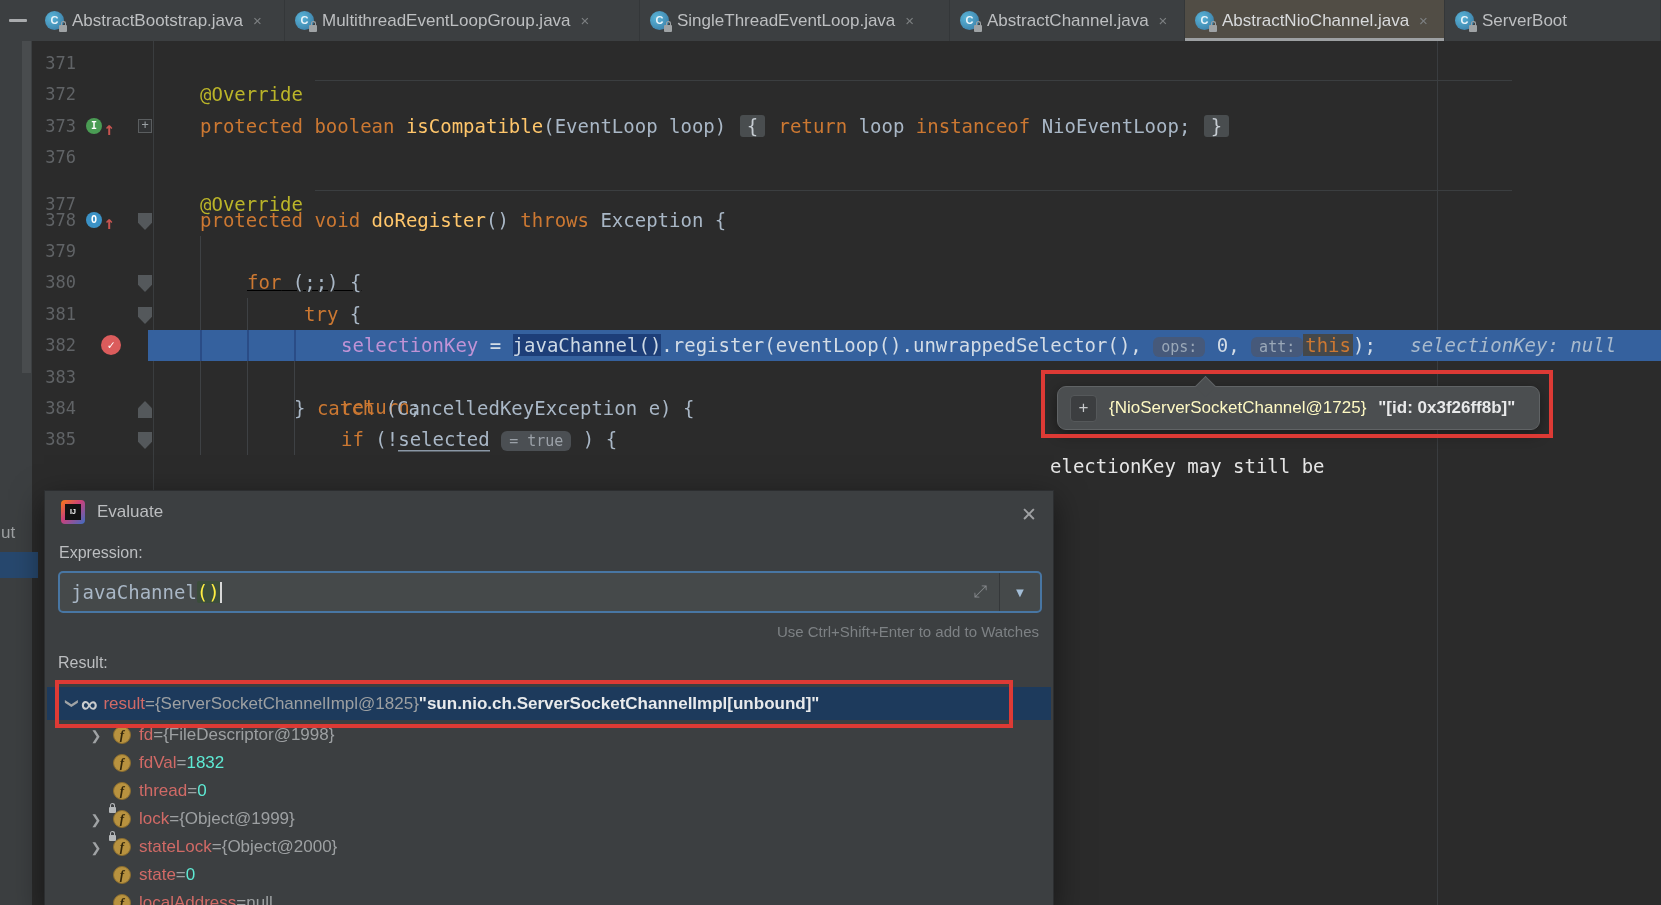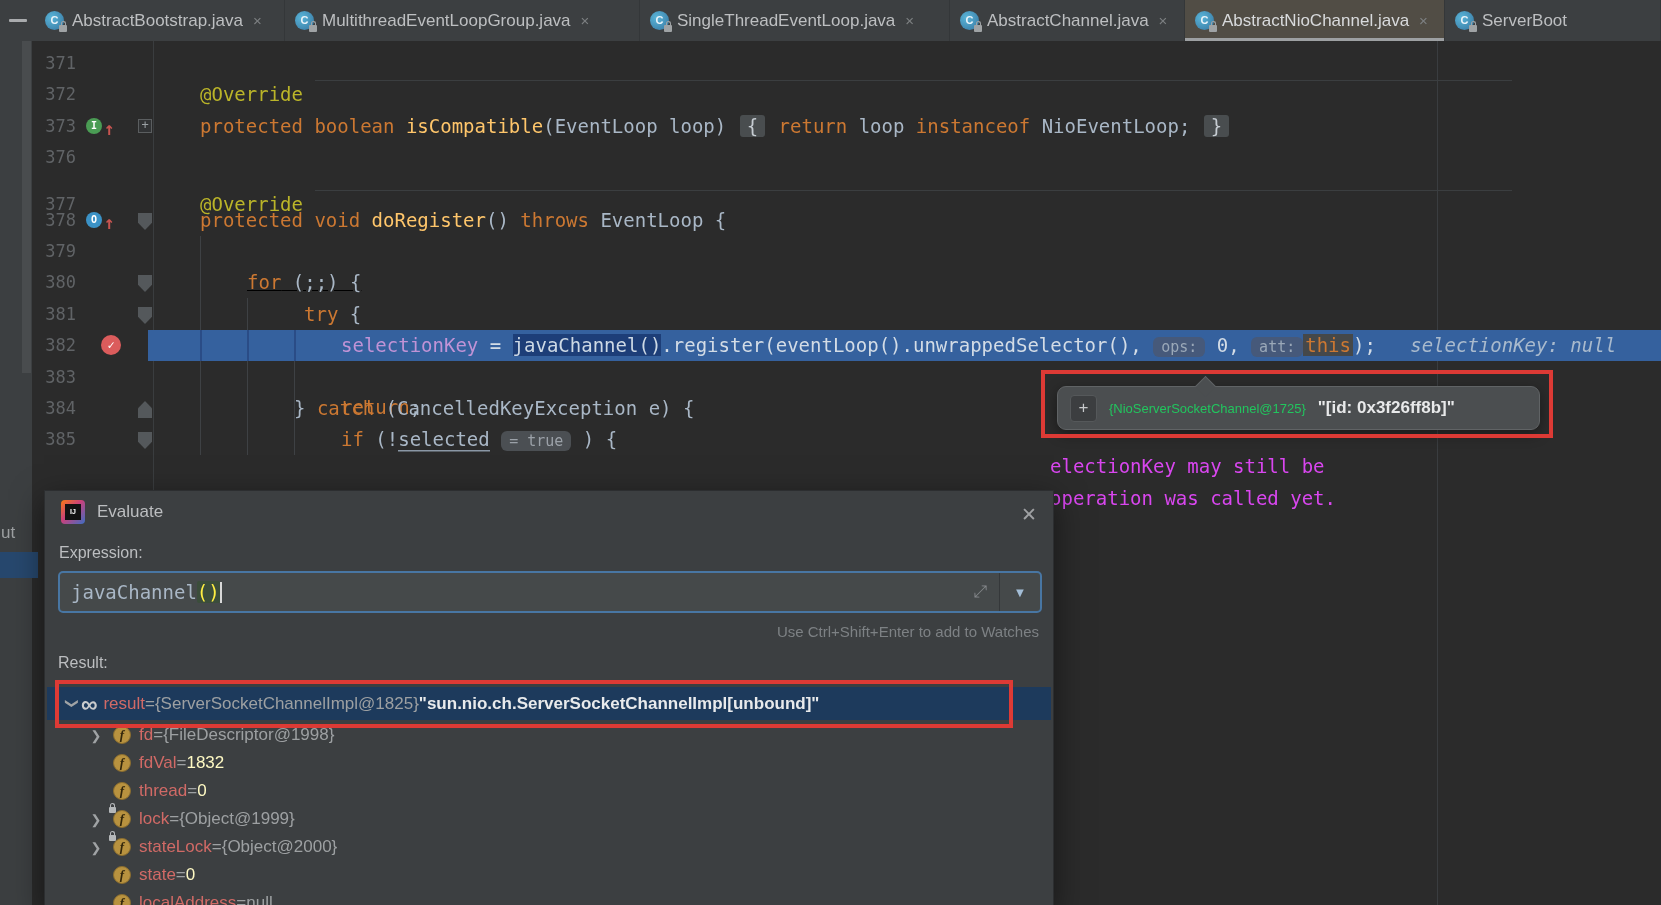--- a/index.html
+++ b/index.html
@@ -52,31 +52,31 @@
        font-size:10px;font-weight:bold;line-height:16px;text-align:center;}
   .ovr.g{left:86px;background:#4a9c54;} .ovr.b{left:86px;background:#3b92c6;}
   .ovr-arrow{position:absolute;left:104px;top:2px;color:#c75450;font-size:18px;font-weight:bold;}
   .bp{position:absolute;left:101px;top:5px;width:20px;height:20px;border-radius:50%;background:#db5c5c;
       color:#fff;font-size:12px;line-height:20px;text-align:center;}
   .fold{position:absolute;left:138px;top:8px;width:14px;height:14px;box-sizing:border-box;}
   .fold.plus{border:1px solid #5b5e60;background:#313335;color:#9aa0a4;font-size:12px;
              line-height:11px;text-align:center;}
   .fold.minus{background:#54585b;clip-path:polygon(0 0,100% 0,100% 58%,50% 100%,0 58%);height:17px;}
   .fold.end{background:#54585b;clip-path:polygon(0 42%,50% 0,100% 42%,100% 100%,0 100%);height:17px;}
-  .comment{position:absolute;color:#d946ef;font-family:"DejaVu Sans Mono",monospace;font-size:19px;
+  .comment{position:absolute;color:#e5e5e5;font-family:"DejaVu Sans Mono",monospace;font-size:19px;
            white-space:pre;}
   
   .vtooltip{position:absolute;left:1057px;top:386px;width:483px;height:44px;background:#4b4e50;
             border:1px solid #606365;border-radius:9px;box-shadow:0 4px 14px rgba(0,0,0,.4);
             display:flex;align-items:center;gap:12px;padding:0 12px;box-sizing:border-box;}
   .vtooltip .arrow{position:absolute;left:140px;top:-8px;width:14px;height:14px;background:#4b4e50;
             border-left:1px solid #606365;border-top:1px solid #606365;transform:rotate(45deg);}
   .plusbtn{width:25px;height:25px;background:#3c3e40;border:1px solid #55585a;border-radius:4px;
             color:#c7c9cb;font-size:17px;line-height:23px;text-align:center;flex:0 0 25px;}
-  .tt-ref{color:#22c55e;font-size:13px;white-space:nowrap;}
+  .tt-ref{color:#fef9c3;font-size:17px;white-space:nowrap;}
   .tt-val{color:#e8e9ea;font-size:17px;font-weight:600;white-space:nowrap;}
   
   .red-rect{position:absolute;border:4px solid #dd3a35;box-sizing:border-box;pointer-events:none;}
   .rr1{left:1041px;top:370px;width:512px;height:68px;}
   .rr2{left:55px;top:680px;width:958px;height:48px;z-index:30;}
   
   .dialog{position:absolute;left:44px;top:490px;width:1008px;height:415px;background:#3c3f41;
           border:1px solid #2c2e30;box-shadow:0 10px 30px rgba(0,0,0,.5);z-index:20;overflow:hidden;}
   .dlg-title-row{position:absolute;left:16px;top:9px;display:flex;align-items:center;gap:12px;}
   .ij-logo{width:24px;height:24px;border-radius:4px;position:relative;
@@ -95,21 +95,21 @@
   .caret{display:inline-block;width:2px;height:21px;background:#d8d8d8;vertical-align:-4px;}
   .expand-ic{color:#85888b;font-size:17px;padding:0 12px;}
   .combo-sep{width:1px;align-self:stretch;background:#35383a;}
   .combo-arrow{width:40px;text-align:center;color:#a3bdd6;font-size:13px;}
   .dlg-hint{position:absolute;right:14px;top:132px;color:#7d8184;font-size:15px;}
   .result-row{position:absolute;left:2px;top:196px;width:1004px;height:33px;background:#1d3a5c;
               display:flex;align-items:center;font-size:17px;white-space:nowrap;}
   .chev{color:#a0a3a5;font-size:13px;display:inline-block;width:14px;text-align:center;}
   .chev.open{transform:rotate(90deg);}
   .inf-icon{color:#c9cbcd;font-size:23px;font-weight:bold;margin:0 6px 0 2px;line-height:20px;}
-  .vname{color:#d16a66;} .veq{color:#9da0a2;} .vref{color:#9da0a2;} .vnum{color:#fef9c3;}
+  .vname{color:#d16a66;} .veq{color:#9da0a2;} .vref{color:#9da0a2;} .vnum{color:#5eead4;}
   .vstr{color:#e8eaec;font-weight:600;}
   .tree-row{position:absolute;left:0;width:1004px;height:28px;display:flex;align-items:center;
             font-size:17px;white-space:nowrap;}
   .f-icon{position:relative;width:18px;height:18px;flex:0 0 18px;border-radius:50%;background:#b8923f;
           border:1px solid #8a6d2f;box-sizing:border-box;color:#33270c;
           font-family:"Liberation Serif",serif;font-style:italic;font-weight:bold;font-size:13px;
           line-height:16px;text-align:center;margin-right:8px;}
   .f-badge{position:absolute;left:-5px;top:-4px;width:7px;height:6px;background:#b5b8ba;border-radius:1px;}
   .f-badge:before{content:"";position:absolute;left:1px;top:-4px;width:3px;height:4px;
           border:1.5px solid #b5b8ba;border-bottom:none;border-radius:3px 3px 0 0;}
@@ -163,31 +163,30 @@
     <div class="wrap-guide"></div>
     <div class="iguide" style="left:200px;top:195px;height:219px;"></div>
     <div class="iguide" style="left:247px;top:257px;height:157px;"></div>
     <div class="iguide" style="left:294px;top:289px;height:125px;"></div>
     <div id="code-layer">
         <div class="code-line" style="top: 7px;"><span class="lnum">371</span><span class="code-text" style="left: 200px;"></span></div>
         <div class="code-line" style="top: 38px;"><div class="sep"></div><span class="lnum">372</span><span class="code-text" style="left: 200px;"><span class="ann">@Override</span></span></div>
         <div class="code-line" style="top: 70px;"><span class="lnum">373</span><span class="ovr g">I</span><span class="ovr-arrow">↑</span><span class="fold plus">+</span><span class="code-text" style="left: 200px;"><span class="kw">protected boolean </span><span class="meth">isCompatible</span><span class="pln">(EventLoop loop) </span><span class="foldbox">{</span><span class="pln"> </span><span class="kw">return</span><span class="pln"> loop </span><span class="kw">instanceof</span><span class="pln"> NioEventLoop; </span><span class="foldbox">}</span></span></div>
         <div class="code-line" style="top: 101px;"><span class="lnum">376</span><span class="code-text" style="left: 200px;"></span></div>
         <div class="code-line" style="top: 148px;"><div class="sep"></div><span class="lnum">377</span><span class="code-text" style="left: 200px;"><span class="ann">@Override</span></span></div>
-        <div class="code-line" style="top: 164px;"><span class="lnum">378</span><span class="ovr b">O</span><span class="ovr-arrow">↑</span><span class="fold minus"></span><span class="code-text" style="left: 200px;"><span class="kw">protected void </span><span class="meth">doRegister</span><span class="pln">() </span><span class="kw">throws</span><span class="pln"> EventLoop {</span></span></div>
+        <div class="code-line" style="top: 164px;"><span class="lnum">378</span><span class="ovr b">O</span><span class="ovr-arrow">↑</span><span class="fold minus"></span><span class="code-text" style="left: 200px;"><span class="kw">protected void </span><span class="meth">doRegister</span><span class="pln">() </span><span class="kw">throws</span><span class="pln"> Exception {</span></span></div>
         <div class="code-line" style="top: 195px;"><span class="lnum">379</span></div>
         <div class="code-line" style="top: 226px;"><span class="lnum">380</span><span class="fold minus"></span><span class="code-text" style="left: 247px; text-decoration: underline;"><span class="kw">for</span><span class="pln"> (;;) {</span></span></div>
         <div class="code-line" style="top: 258px;"><span class="lnum">381</span><span class="fold minus"></span><span class="code-text" style="left: 304px;"><span class="kw">try</span><span class="pln"> {</span></span></div>
         <div class="code-line" style="top: 289px;"><div class="exec-bg"></div><div class="exec-guide" style="left: 200px;"></div><div class="exec-guide" style="left: 247px;"></div><div class="exec-guide" style="left: 294px;"></div><span class="lnum">382</span><span class="bp">✓</span><span class="code-text" style="left: 341px;"><span class="fldx">selectionKey</span><span class="plnx"> = </span><span class="selbox">javaChannel()</span><span class="plnx">.register(eventLoop().unwrappedSelector(), </span><span class="hintx">ops:</span><span class="plnx"> 0, </span><span class="hintx">att:</span><span class="thisbox">this</span><span class="plnx">); </span><span class="inlayx">  selectionKey: null</span></span></div>
         <div class="code-line" style="top: 321px;"><span class="lnum">383</span><span class="code-text" style="left: 341px; margin-top: 30px;"><span class="kw">return</span><span class="pln">;</span></span></div>
         <div class="code-line" style="top: 352px;"><span class="lnum">384</span><span class="fold end"></span><span class="code-text" style="left: 294px;"><span class="pln">} </span><span class="kw">catch</span><span class="pln"> (CancelledKeyException e) {</span></span></div>
         <div class="code-line" style="top: 383px;"><span class="lnum">385</span><span class="fold minus"></span><span class="code-text" style="left: 341px;"><span class="kw">if</span><span class="pln"> (!</span><span class="underl">selected</span><span class="pln"> </span><span class="hint">= true</span><span class="pln"> ) {</span></span></div>
       </div>
     <div class="comment" style="left:1050px;top:414px;">electionKey may still be</div>
-    <div class="comment" style="left:1050px;top:446px;">operation was called yet.</div>
   </div>
 
   <div class="vtooltip">
     <div class="arrow"></div>
     <div class="plusbtn">+</div>
     <span class="tt-ref">{NioServerSocketChannel@1725} </span>
     <span class="tt-val">"[id: 0x3f26ff8b]"</span>
   </div>
   <div class="red-rect rr1"></div>
 

